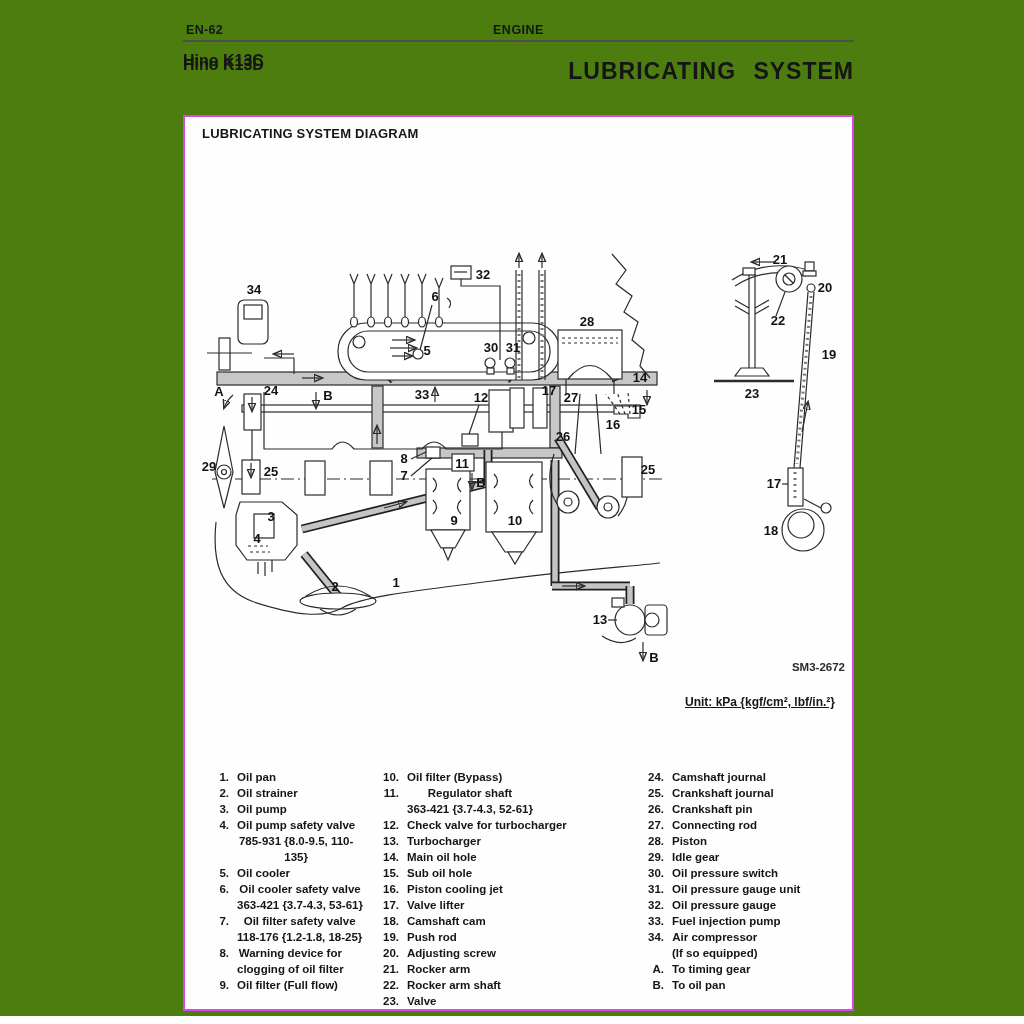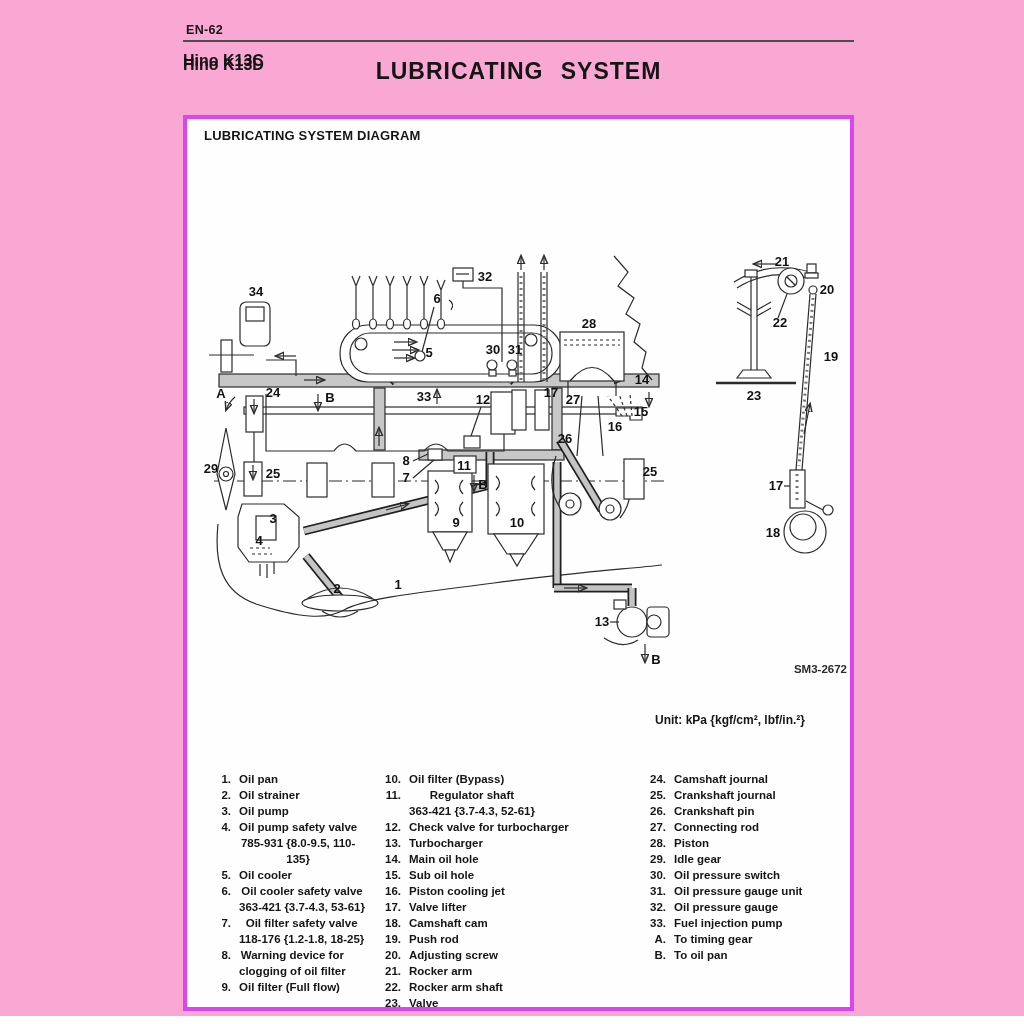--- a/index.html
+++ b/index.html
@@ -1,29 +1,29 @@
 <!DOCTYPE html>
 <html><head>
 <meta charset="utf-8">
 <style>
   html,body{margin:0;padding:0;background:#fff;}
-  .page{position:relative;width:1024px;height:1016px;background:#f9a8d4;
+  .page{position:relative;width:1024px;height:1016px;background:#4d7c0f;
         font-family:"Liberation Sans",sans-serif;color:#151515;overflow:hidden;}
   .abs{position:absolute;}
   .hdr-code{left:186px;top:23px;font-size:12.5px;font-weight:bold;letter-spacing:.3px;}
   .hdr-section{left:183px;top:23px;width:671px;text-align:center;font-size:12.5px;font-weight:bold;letter-spacing:.5px;}
   .hdr-rule{left:183px;top:40px;width:671px;height:2px;background:#4d4d4d;}
   .model{left:183px;font-size:16px;font-weight:bold;}
   .m1{top:52px;} .m2{top:56px;}
-  .doc-title{left:183px;top:58px;width:671px;text-align:center;font-size:23px;font-weight:bold;
+  .doc-title{left:183px;top:58px;width:671px;text-align:right;font-size:23px;font-weight:bold;
              letter-spacing:1px;word-spacing:10px;}
-  .panel{left:183px;top:115px;width:671px;height:896px;border:4px solid #d946ef;box-sizing:border-box;background:#fefefe;}
+  .panel{left:183px;top:115px;width:671px;height:896px;border:2px solid #d946ef;box-sizing:border-box;background:#fefefe;}
   .panel-heading{left:17px;top:9px;font-size:13px;font-weight:bold;letter-spacing:.2px;}
   .fig-code{left:498px;top:544px;width:162px;text-align:right;font-size:11.5px;font-weight:600;color:#2b2b2b;}
-  .unit-note{left:468px;top:594px;width:214px;font-size:12px;font-weight:bold;}
+  .unit-note{left:468px;top:578px;width:214px;text-align:center;font-size:12px;font-weight:bold;text-decoration:underline;}
   .legend-col{top:652px;font-size:11.5px;font-weight:bold;line-height:16px;}
   .col0{left:20px;width:168px;} .col1{left:190px;width:250px;} .col2{left:455px;width:212px;}
   .legend-item{display:flex;}
   .legend-item .num{width:24px;min-width:24px;text-align:right;margin-right:8px;}
   .legend-item .txt div{white-space:nowrap;text-align:center;}
   svg{position:absolute;left:0;top:120px;}
   svg .ln,svg path,svg line,svg polyline,svg circle,svg ellipse,svg rect{stroke:#2b2b2b;stroke-width:1.2;fill:none;}
   svg .fw{fill:#fff;} svg .fg{fill:#c7c7c7;stroke:#2b2b2b;}
   svg .dsh{stroke-dasharray:3,3;} svg .ddot{stroke-dasharray:13,4,2,4;stroke-width:1;}
   svg .po{stroke:#1f1f1f;stroke-width:9;} svg .pi{stroke:#c4c4c4;stroke-width:5.5;}
@@ -33,20 +33,21 @@
            fill:#111;stroke:none;text-anchor:middle;}
   .footer-crop{left:168px;top:1016px;width:704px;height:6px;opacity:.3;
     background:repeating-linear-gradient(90deg,#9a9a9a 0 14px,transparent 14px 22px,#b0b0b0 22px 30px,transparent 30px 46px);}
 </style>
 </head>
 <body>
 
 <div class="page">
 
   <div class="abs hdr-code">EN-62</div>
+  <div class="abs hdr-section">ENGINE</div>
   <div class="abs hdr-rule"></div>
   <div class="abs model m1">Hino K13C</div>
   <div class="abs model m2">Hino K13D</div>
   <div class="abs doc-title">LUBRICATING SYSTEM</div>
 
   <div class="abs panel">
     <div class="abs panel-heading">LUBRICATING SYSTEM DIAGRAM</div>
 
     <svg width="671" height="475" viewBox="183 235 671 475">
       <defs>
@@ -530,20 +531,27 @@
             <div>Oil pressure gauge</div>
           </div>
         </div>
         <div class="legend-item">
           <span class="num">33.</span>
           <div class="txt">
             <div>Fuel injection pump</div>
           </div>
         </div>
         <div class="legend-item">
+          <span class="num">34.</span>
+          <div class="txt">
+            <div>Air compressor</div>
+            <div>(If so equipped)</div>
+          </div>
+        </div>
+        <div class="legend-item">
           <span class="num">A.</span>
           <div class="txt">
             <div>To timing gear</div>
           </div>
         </div>
         <div class="legend-item">
           <span class="num">B.</span>
           <div class="txt">
             <div>To oil pan</div>
           </div>

